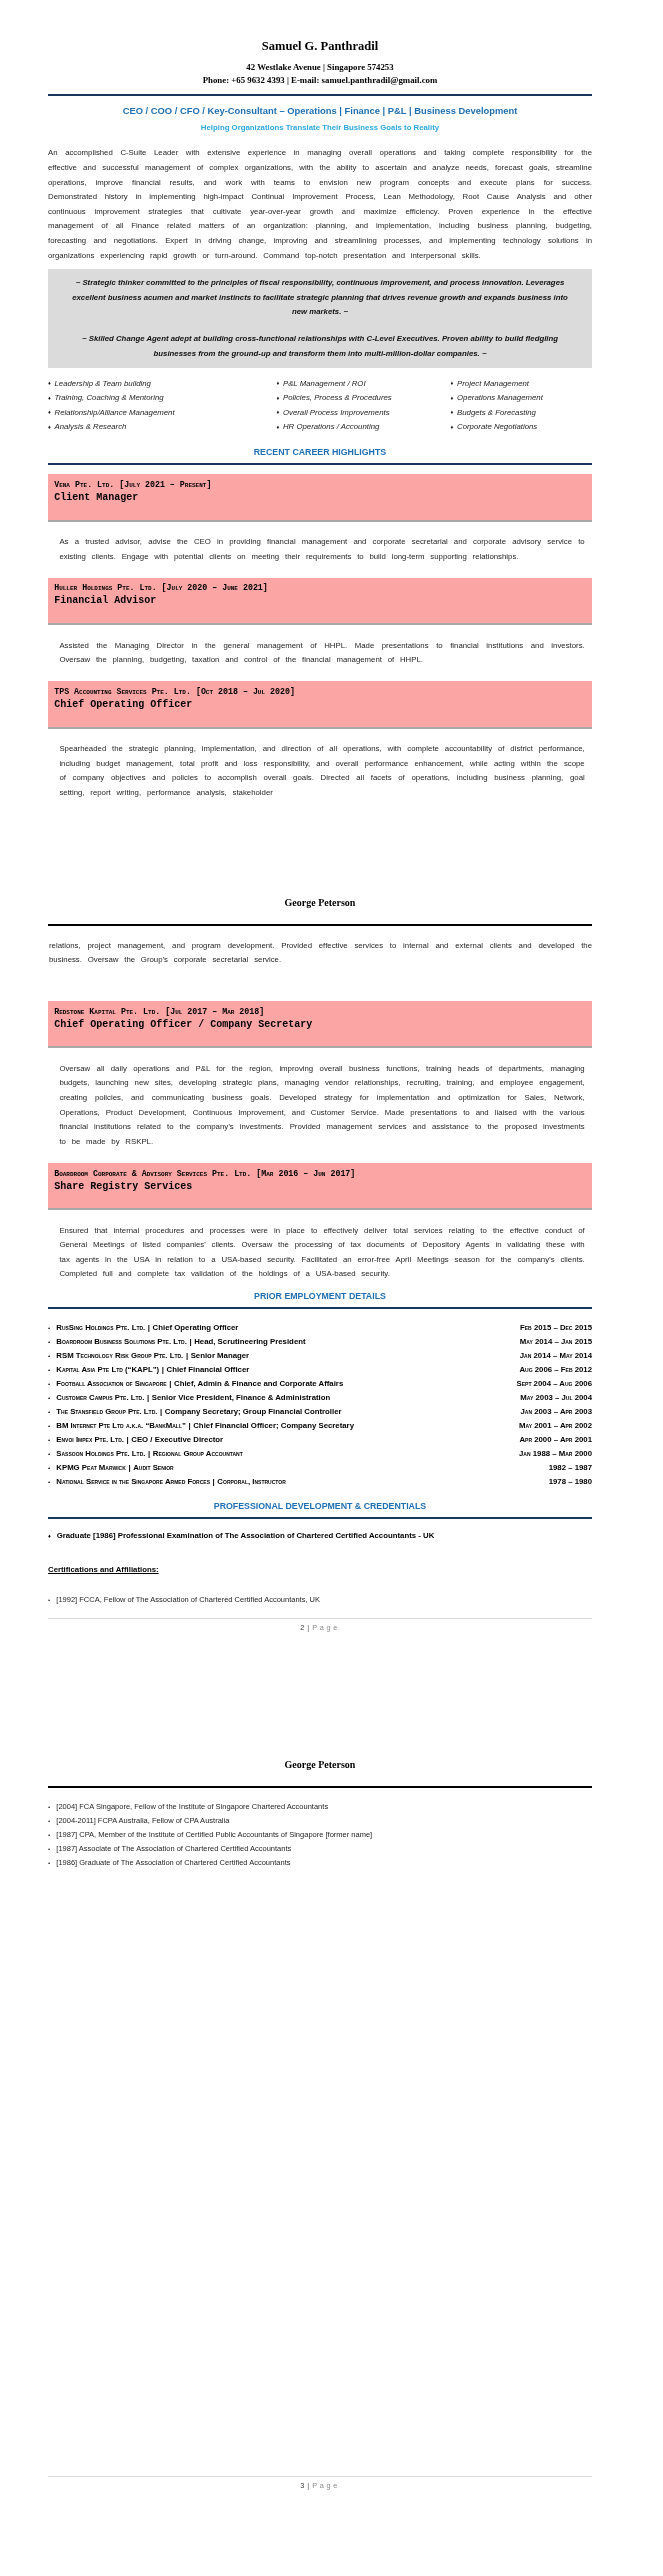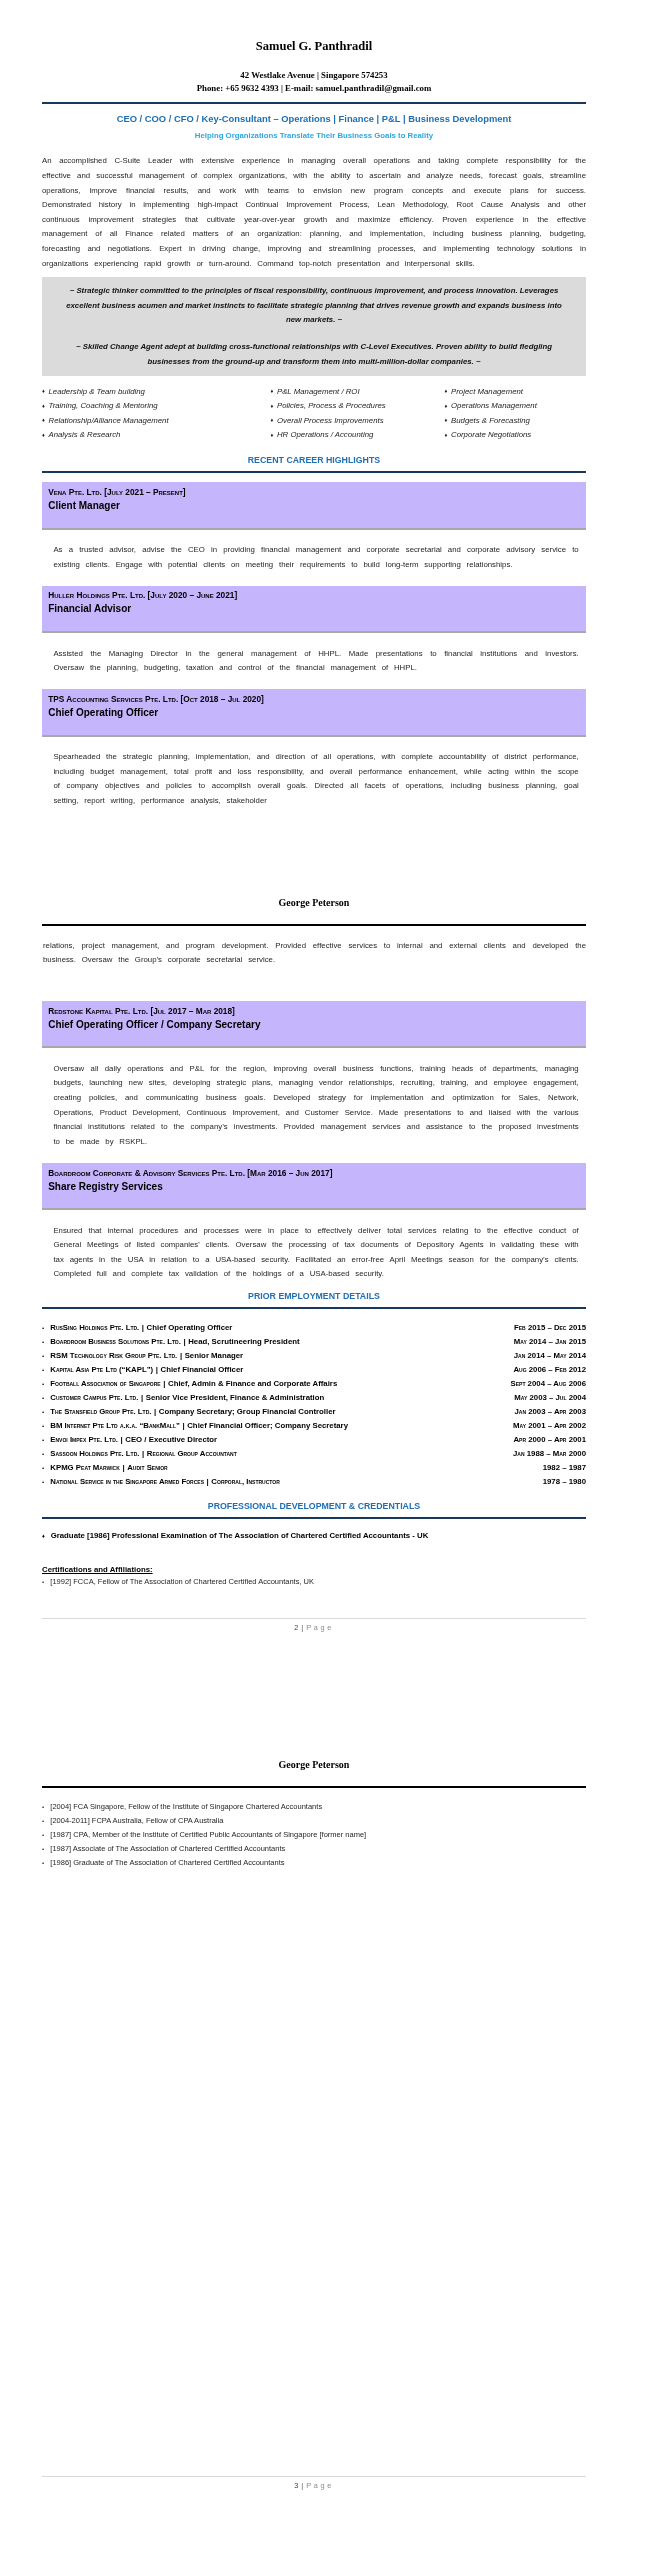--- a/index.html
+++ b/index.html
@@ -1,25 +1,25 @@
 <!DOCTYPE html>
 <html style="font-size:8.3px"><head>
 <meta charset="utf-8">
 <style>
   html,body{margin:0;padding:0;background:#ffffff;}
   body{font-family:"Liberation Sans",sans-serif;color:#1f1f1f;}
   .doc{position:relative;width:664px;height:2576px;background:#fff;overflow:hidden;}
-  .sheet{position:absolute;left:0;width:628px;height:859px;padding:0 42px;box-sizing:border-box;overflow:hidden;background:#fff;}
+  .sheet{position:absolute;left:6px;width:628px;height:859px;padding:0 42px;box-sizing:border-box;overflow:hidden;background:#fff;}
   #sheet1{top:0;}
   #sheet2{top:859px;}
   #sheet3{top:1717px;}
 
   
   .name{margin-top:39px;text-align:center;font-family:"Liberation Serif",serif;font-weight:bold;font-size:12.5px;line-height:15.6px;color:#000;}
-  .hline{margin-top:15px;text-align:center;font-family:"Liberation Serif",serif;font-weight:bold;font-size:8.8px;line-height:11.4px;color:#000;}
+  .hline{margin-top:7px;text-align:center;font-family:"Liberation Serif",serif;font-weight:bold;font-size:8.8px;line-height:11.4px;color:#000;}
   .hline + .hline{margin-top:2.1px;}
   .rule-navy{margin-top:7.3px;height:2.1px;background:#17375D;}
   .headline{margin-top:9.4px;text-align:center;font-weight:bold;font-size:9.4px;line-height:12.5px;color:#1F6FB2;}
   .tagline{margin-top:5.7px;text-align:center;font-weight:bold;font-size:7.8px;line-height:10.4px;color:#2EA8DF;}
 
   .para{font-size:7.8px;line-height:14.6px;text-align:justify;word-spacing:3.6px;color:#1f1f1f;}
   .summary{margin-top:12.5px;}
 
   .quotebox{margin-top:6.2px;background:#DBDBDB;padding:6.8px 17.7px 6.8px 17.7px;}
   .quote{font-size:7.8px;font-weight:bold;font-style:italic;line-height:14.6px;text-align:center;color:#111;margin:0;}
@@ -29,21 +29,21 @@
   .skcol{font-size:7.8px;font-style:italic;line-height:13.5px;}
   .skcol.c1{width:42%;}
   .skcol.c2{width:32%;}
   .skcol.c3{width:26%;}
   .skitem{white-space:nowrap;}
   .dia{font-style:normal;font-size:5.7px;margin-right:3.6px;position:relative;top:-0.5px;}
 
   .sec-head{margin-top:11.4px;text-align:center;font-weight:bold;font-size:8.8px;line-height:12.5px;color:#1F6FB2;}
   .sec-rule{margin-top:4.2px;height:2.1px;background:#17375D;}
 
-  .jobbar{margin-top:9.4px;background:#c4b5fd;border-bottom:2.6px solid #A8A8A8;padding:4.7px 6.2px 16.7px 6.2px;}
+  .jobbar{margin-top:9.4px;background:#fca5a5;border-bottom:2.6px solid #A8A8A8;padding:4.7px 6.2px 16.7px 6.2px;font-family:Liberation Mono, monospace;}
   .jobco{font-variant:small-caps;font-weight:bold;font-size:8.3px;line-height:11.4px;color:#000;}
   .jobrole{font-weight:bold;font-size:10px;line-height:11px;margin-top:1.6px;color:#000;}
   .jobpara{margin:13.5px 7.3px 0 11.4px;}
   .bar2{margin-top:13.5px;}
 
   
   .pgname{text-align:center;font-family:"Liberation Serif",serif;font-weight:bold;font-size:10px;line-height:13.5px;color:#000;}
   #sheet2 .pgname{margin-top:37px;}
   #sheet3 .pgname{margin-top:41px;}
   .rule-black{margin-top:14.6px;height:2.1px;background:#000;}
@@ -55,21 +55,21 @@
   .eb{width:8.3px;font-size:6.2px;font-weight:normal;flex:none;}
   .eleft{flex:1;padding-right:5.2px;}
   .sc{font-variant:small-caps;}
   .esep{margin:0 2.6px;}
   .edate{white-space:nowrap;font-variant:small-caps;text-align:right;}
 
   .grad{margin-top:11.4px;font-weight:bold;font-size:7.8px;line-height:11px;color:#000;}
   .affil{margin-top:22px;font-weight:bold;font-size:7.8px;line-height:11px;text-decoration:underline;color:#000;}
   .crow{display:flex;align-items:baseline;font-size:7.5px;line-height:14px;color:#1f1f1f;}
   .crow .eb{font-weight:normal;}
-  .cert1{margin-top:0;}
+  .cert1{margin-top:18px;}
   .crows{margin-top:11.4px;}
 
   
   .footer{position:absolute;left:42px;right:42px;top:759px;}
   .frule{height:1px;background:#D9D9D9;}
   .ftext{margin-top:4.2px;text-align:center;font-size:7.3px;color:#7F7F7F;}
   .fnum{color:#3b3b3b;}
   .fsep{color:#555;margin:0 3.1px;}
   .flabel{letter-spacing:2.6px;color:#8a8a8a;}
 </style>

